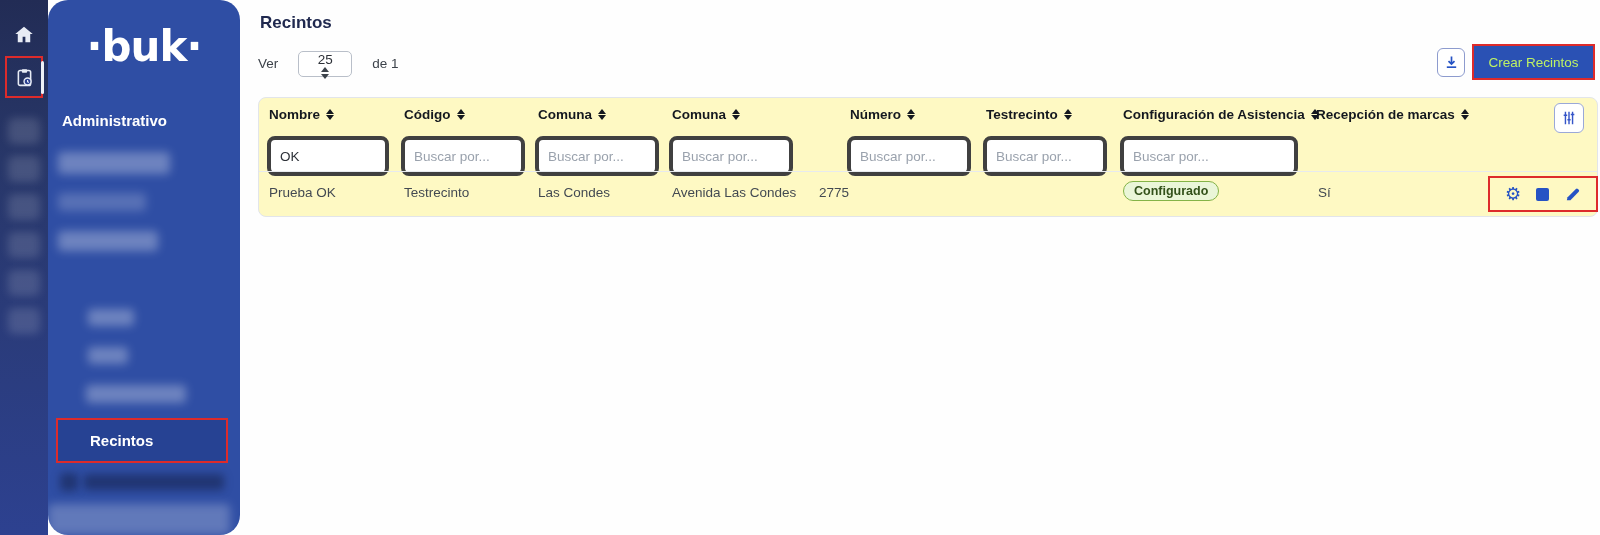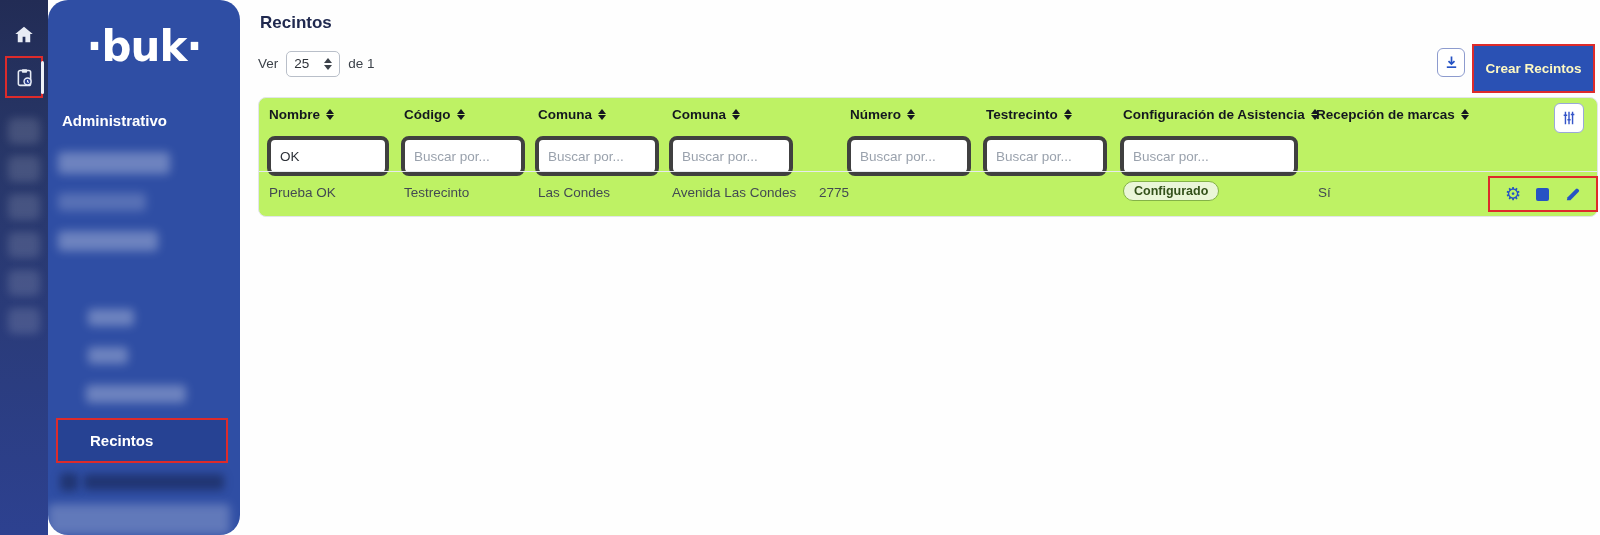--- a/index.html
+++ b/index.html
@@ -33,34 +33,34 @@
   .active-row { position:absolute; left:8px; top:418px; width:172px; height:45px; background:#264293;
           border:2px solid #dd2b2b; display:flex; align-items:center; }
   .active-row .label { font-size:15px; font-weight:700; color:#ffffff; margin-left:32px; }
 
   
   .main { position:absolute; left:240px; top:0; width:1360px; height:535px; background:#fefefe; }
   .page-title { position:absolute; left:20px; top:13px; font-size:17px; font-weight:700; color:#20294f; }
 
   .pager { position:absolute; left:18px; top:50px; height:27px; display:flex; align-items:center; font-size:13.5px; color:#3c424a; }
   .pager-select { width:54px; height:26px; border:1px solid #b9bfc9; border-radius:5px; background:#fff;
-          margin:0 8px; display:flex; align-items:center; justify-content:space-between; padding:0 7px; color:#2d3138; }
+          margin:0 20px; display:flex; align-items:center; justify-content:space-between; padding:0 7px; color:#2d3138;flex-direction:column; }
   .updown { display:inline-flex; flex-direction:column; gap:2px; }
   .updown i { width:0; height:0; border-left:4px solid transparent; border-right:4px solid transparent; display:block; }
   .updown .up { border-bottom:5px solid #3c424a; }
   .updown .dn { border-top:5px solid #3c424a; }
 
   .download-btn { position:absolute; left:1197px; top:48px; width:28px; height:29px; background:#fff;
           border:1px solid #8d9bce; border-radius:6px; display:flex; align-items:center; justify-content:center; }
   .create-wrap { position:absolute; left:1232px; top:44px; border:2px solid #dd2b2b; }
-  .create-btn { width:119px; height:45px; background:#2a51b4; color:#fef9c3; font-size:13.5px; font-weight:700;
+  .create-btn { width:119px; height:32px; background:#2a51b4; color:#bef264; font-size:13.5px; font-weight:400;
           border:none; display:flex; align-items:center; justify-content:center; font-family:inherit; }
 
   
-  .card { position:absolute; left:18px; top:97px; width:1340px; height:120px; background:#bef264;
+  .card { position:absolute; left:18px; top:97px; width:1340px; height:120px; background:#fef9c3;
           border:1px solid #e2e5ea; border-radius:8px; }
   .th { position:absolute; top:9px; font-size:13.5px; font-weight:700; color:#14181f; white-space:nowrap;
           display:flex; align-items:center; }
   .sort { display:inline-flex; flex-direction:column; gap:1px; margin-left:6px; }
   .sort i { width:0; height:0; border-left:4px solid transparent; border-right:4px solid transparent; display:block; }
   .sort .up { border-bottom:5px solid #14181f; }
   .sort .dn { border-top:5px solid #14181f; }
 
   .filter-input { position:absolute; top:38px; height:28px; border:4px solid #404040; border-radius:8px;
           font-size:13.5px; color:#2d3138; padding:16px 9px; font-family:inherit; background:#fff; }

